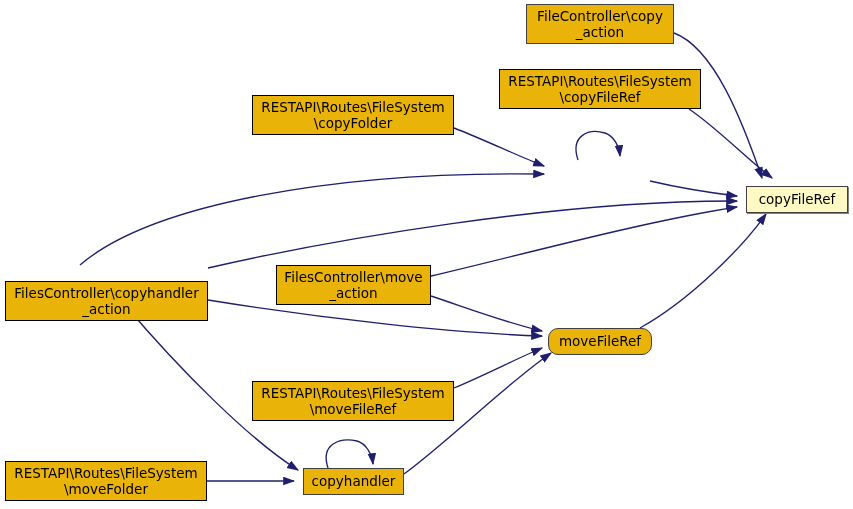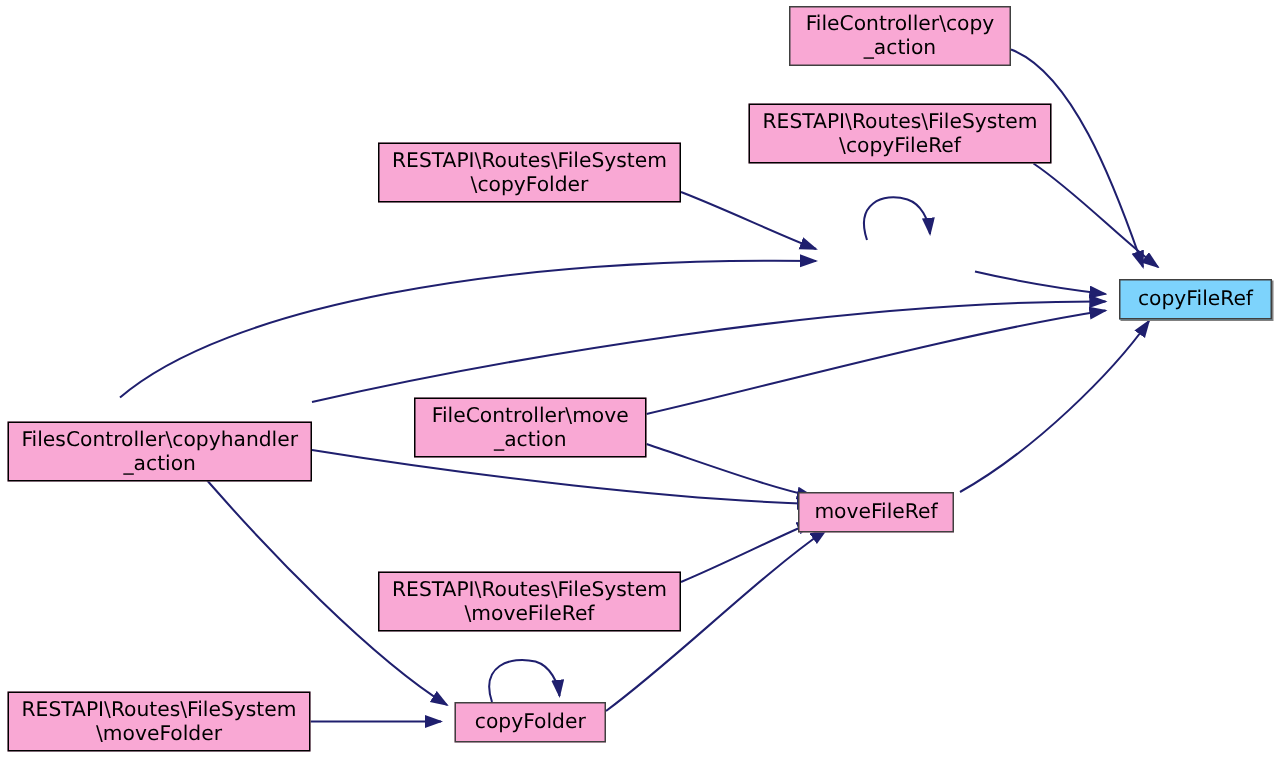--- a/index.html
+++ b/index.html
@@ -1,24 +1,24 @@
 <!DOCTYPE html>
 <html><head>
 <meta charset="utf-8">
 <style>
   html,body{margin:0;padding:0;background:#ffffff;}
   body{width:853px;height:509px;overflow:hidden;
        font-family:"DejaVu Sans","Liberation Sans",sans-serif;}
   #graph{position:relative;width:853px;height:509px;}
   #edges{position:absolute;left:0;top:0;width:853px;height:509px;}
   .node{position:absolute;box-sizing:border-box;border:1px solid #000000;
-        background:#f9a8d4;display:flex;align-items:center;justify-content:center;
+        background:#eab308;display:flex;align-items:center;justify-content:center;
         text-align:center;line-height:1.22;color:#000000;font-size:13.5px;
         white-space:pre-line;z-index:5;}
-  .node.hl{background:#7dd3fc;border:1px solid #404040;box-shadow:1px 1px 0 #808080;}
+  .node.hl{background:#fef9c3;border:1px solid #404040;box-shadow:1px 1px 0 #808080;}
   .node.thick{border:1px solid #404040;}
 </style>
 </head>
 <body>
 
 <div id="graph">
 
   <svg id="edges" viewBox="0 0 853 509" xmlns="http://www.w3.org/2000/svg">
     <defs>
       <marker id="ah" markerWidth="9" markerHeight="9" refX="8" refY="3.2" orient="auto" markerUnits="strokeWidth">
@@ -69,26 +69,26 @@
 
   <div class="node" style="left:252px;top:95px;width:202px;height:40px;">RESTAPI\Routes\FileSystem
 \copyFolder</div>
 
 
   <div class="node hl" style="left:746px;top:186px;width:102px;height:27px;">copyFileRef</div>
 
   <div class="node" style="left:5px;top:265px;width:203px;height:40px;margin-top:16px;">FilesController\copyhandler
 _action</div>
 
-  <div class="node" style="left:276px;top:265px;width:155px;height:40px;">FileController\move
+  <div class="node" style="left:276px;top:265px;width:155px;height:40px;">FilesController\move
 _action</div>
 
-  <div class="node thick" style="left:532px;top:328px;width:104px;height:27px;">moveFileRef</div>
+  <div class="node thick" style="left:548px;top:328px;width:104px;height:27px;border-radius:10px;">moveFileRef</div>
 
   <div class="node" style="left:252px;top:381px;width:202px;height:40px;">RESTAPI\Routes\FileSystem
 \moveFileRef</div>
 
   <div class="node" style="left:5px;top:461px;width:202px;height:40px;">RESTAPI\Routes\FileSystem
 \moveFolder</div>
 
-  <div class="node thick" style="left:303px;top:468px;width:101px;height:27px;">copyFolder</div>
+  <div class="node thick" style="left:303px;top:468px;width:101px;height:27px;">copyhandler</div>
 
 </div>
 
 </body></html>

